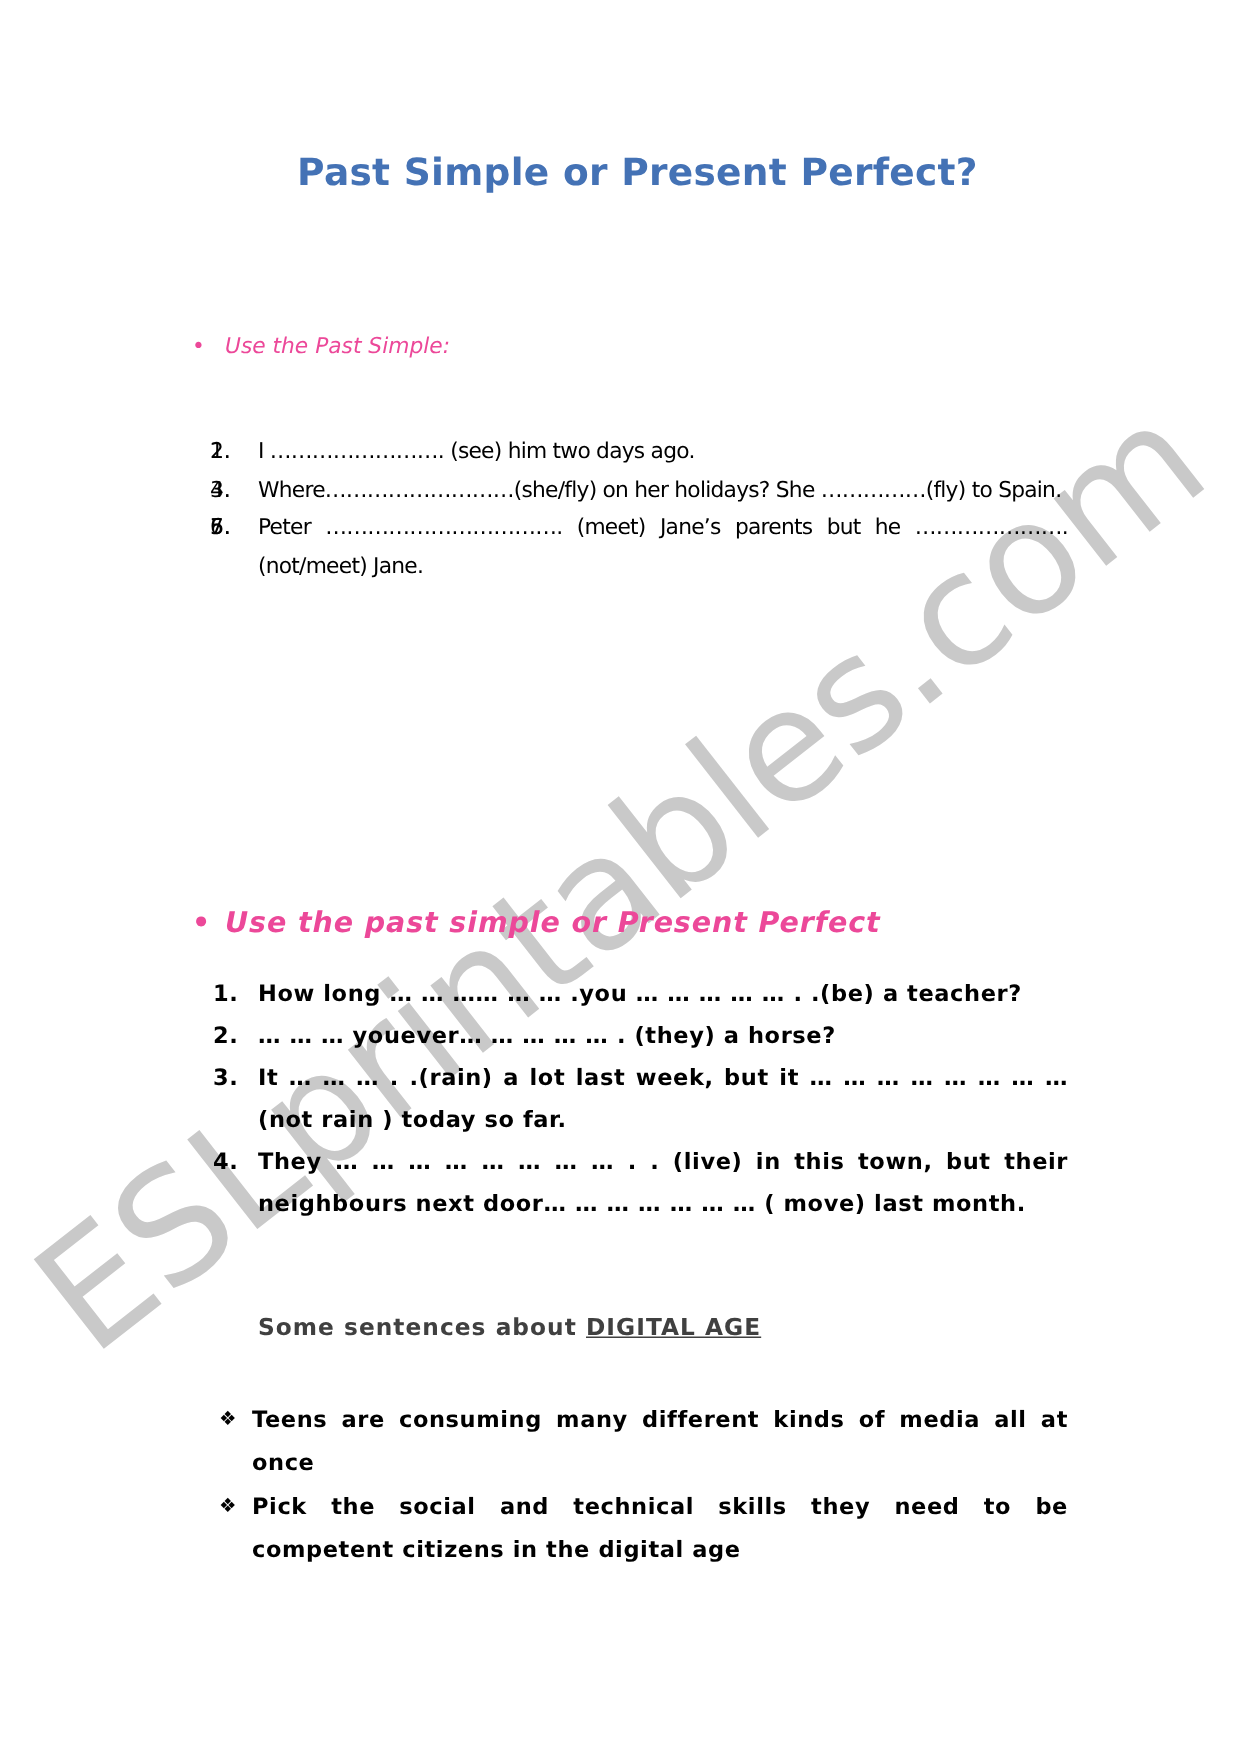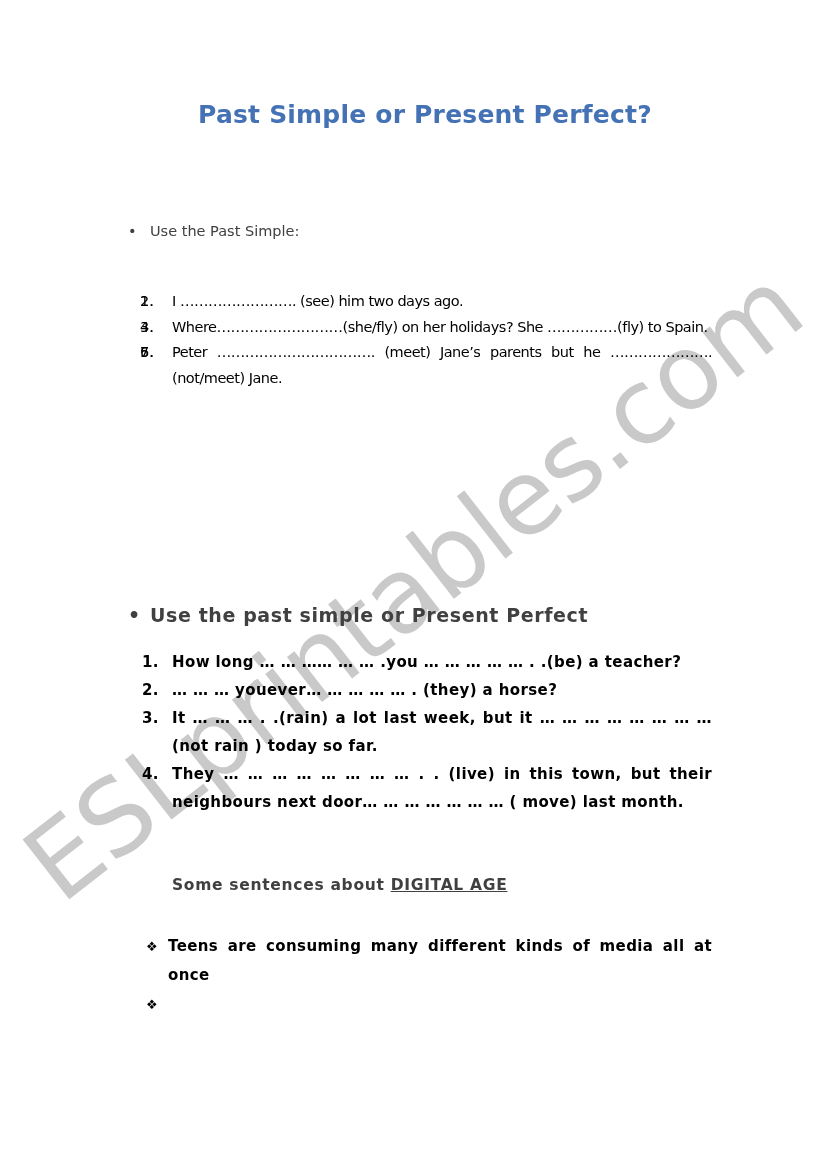--- a/index.html
+++ b/index.html
@@ -50,23 +50,24 @@
     font-family: "DejaVu Sans", sans-serif;
     font-weight: bold;
     font-size: 25px;
     letter-spacing: 0.2px;
   }
 
   
   .sec-head {
     position: absolute;
     font-family: "DejaVu Sans", sans-serif;
-    color: #404040;
+    color: #ec4899;
     font-size: 14.5px;
     white-space: nowrap;
+    font-style: italic;
   }
   .sec-head .bul {
     display: inline-block;
     width: 22px;
   }
   .sec-head.one {
     left: 128px;
     top: 223px;
     font-weight: 500;
   }
@@ -228,18 +229,18 @@
 
     <div class="subhead">
       <span>Some sentences about </span><u>DIGITAL AGE</u>
     </div>
 
     <ul class="dlist">
       <li>
         <span class="dbul">❖</span><span>Teens are consuming many different kinds of media all at once</span>
       </li>
       <li>
-        <span class="dbul">❖</span>
+        <span class="dbul">❖</span><span>Pick the social and technical skills they need to be competent citizens in the digital age</span>
       </li>
     </ul>
 
   </div>
 </div>
 
 </body></html>

